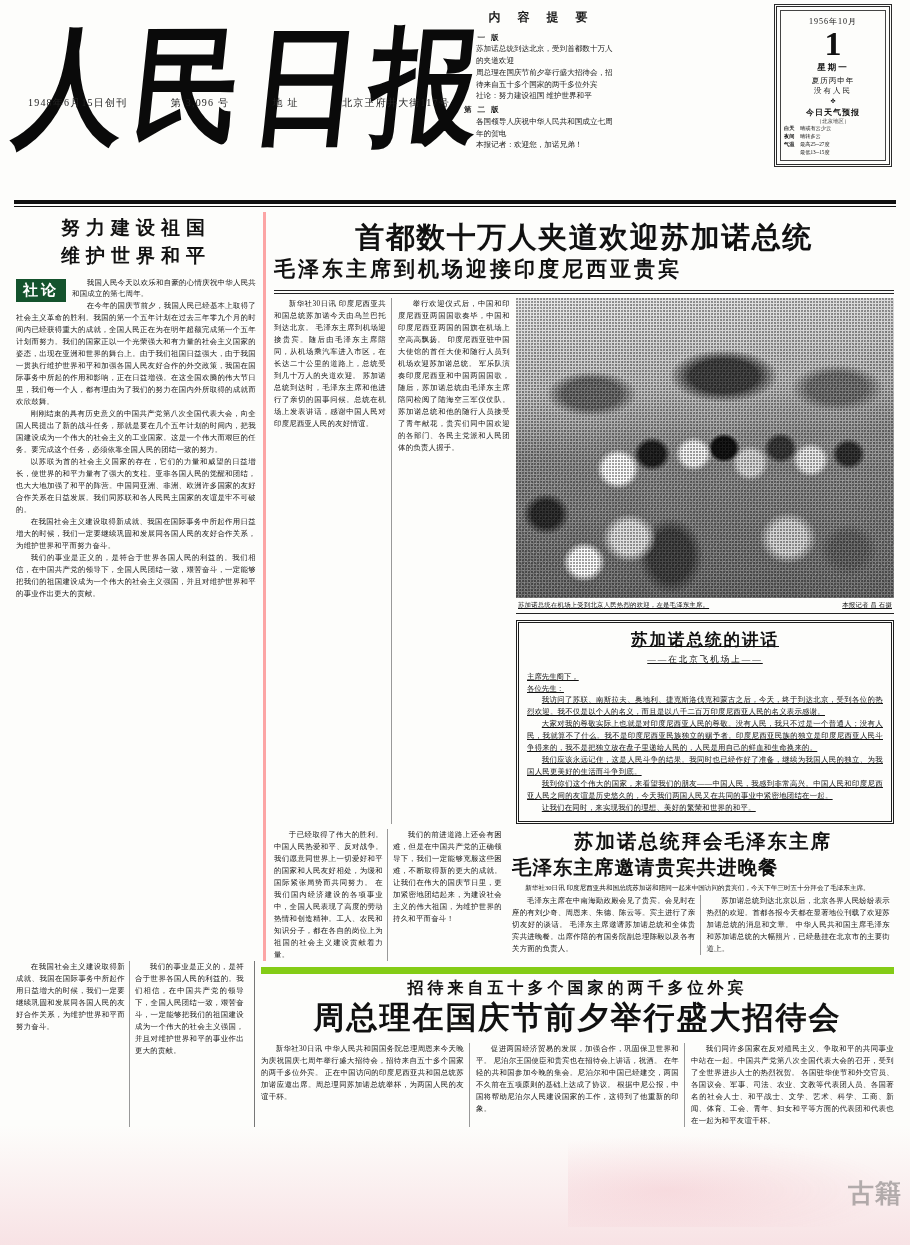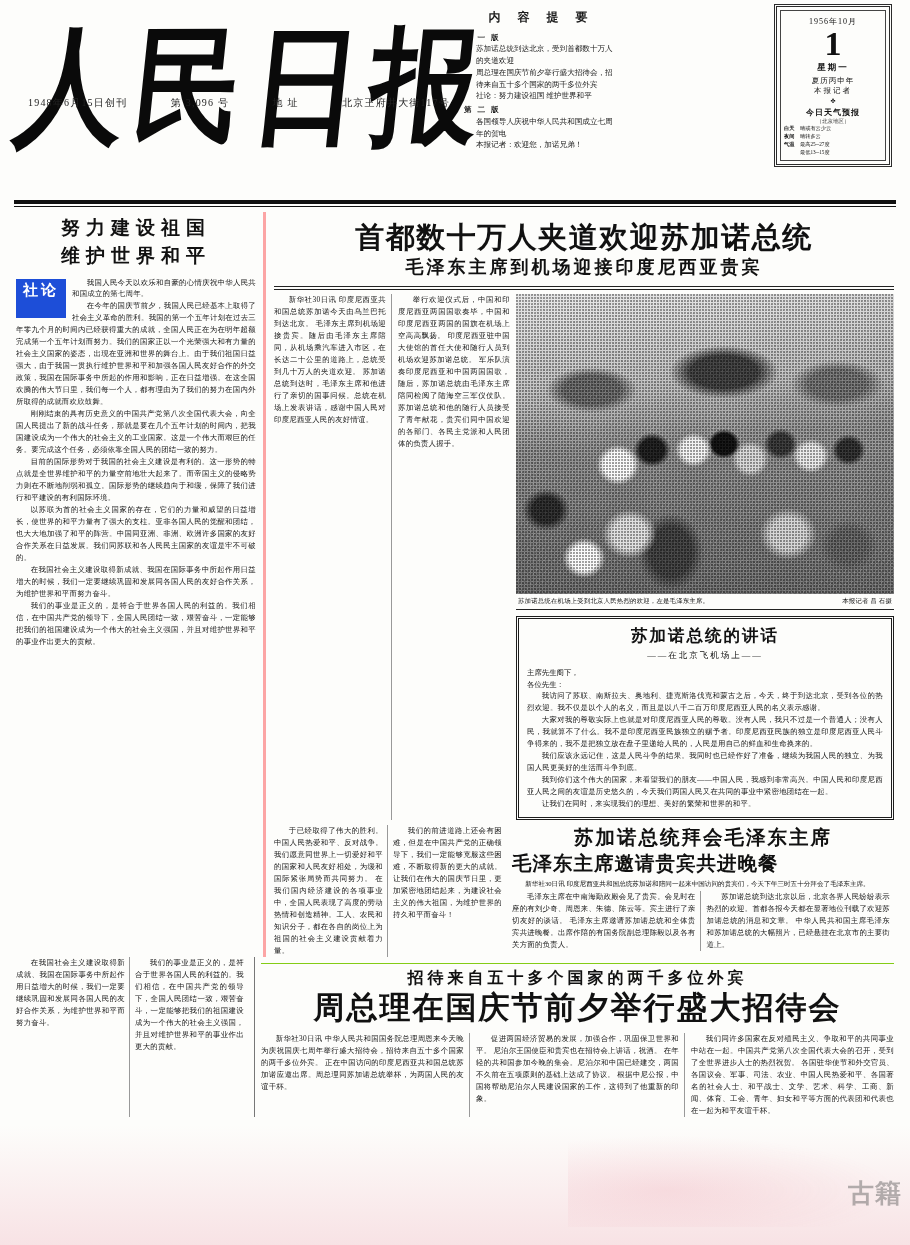--- a/index.html
+++ b/index.html
@@ -141,26 +141,26 @@
   .ed-head {
     text-align: center;
     font-size: 19px;
     font-weight: bold;
     letter-spacing: 6px;
     line-height: 1.5;
     padding: 2px 0 6px;
   }
   .ed-badge {
     display: inline-block;
-    background: #1d4ed8;
+    background: #14532d;
     color: #fff;
     font-size: 15px;
     font-weight: bold;
     letter-spacing: 3px;
-    padding: 4px 7px 20px;
+    padding: 4px 7px 4px;
     float: left;
     margin: 2px 6px 0 0;
     line-height: 1;
   }
   .bodytext {
     font-size: 7.4px;
     line-height: 1.62;
     text-align: justify;
     color: #151515;
     letter-spacing: 0.25px;
@@ -170,33 +170,33 @@
   
   .headline-main {
     text-align: center;
     font-size: 29px;
     font-weight: bold;
     letter-spacing: 1.5px;
     padding: 8px 0 1px;
     line-height: 1.18;
   }
   .headline-sub {
-    text-align: center;
-    font-size: 18px;
+    text-align: left;
+    font-size: 21px;
     font-weight: bold;
     letter-spacing: 3px;
     padding-bottom: 5px;
   }
   .hr-dbl { border-top: 1px solid #222; border-bottom: 1px solid #222; height: 2px; margin: 2px 0 4px; }
 
   .zone-a { display: flex; gap: 6px; }
   .za-cols { flex: 1 1 auto; display: flex; gap: 6px; }
   .za-col { flex: 1 1 0; border-right: 1px solid #999; padding-right: 5px; }
   .za-col:last-child { border-right: none; padding-right: 0; }
-  .photo-wrap { flex: 0 0 auto; width: 378px; }
+  .photo-wrap { flex: 0 0 auto; width: 378px; text-decoration: underline; }
   .photo {
     width: 378px;
     height: 300px;
     position: relative;
     overflow: hidden;
     background: #8f8f8f;
     filter: grayscale(1) contrast(1.18);
   }
   .photo .layer {
     position: absolute;
@@ -274,21 +274,21 @@
   .zb-left { width: 232px; flex: 0 0 auto; display: flex; gap: 5px; }
   .zb-mid { flex: 1 1 auto; }
   .mini-col { flex: 1 1 0; border-right: 1px solid #999; padding-right: 4px; }
   .mini-col:last-child { border-right: none; }
 
   .head2-l1 { font-size: 19.5px; font-weight: bold; letter-spacing: 2px; text-align: center; line-height: 1.3; }
   .head2-l2 { font-size: 19.5px; font-weight: bold; letter-spacing: 1px; text-align: left; line-height: 1.3; }
   .lead-line { font-size: 6.6px; line-height: 1.6; margin: 3px 0 2px; text-indent: 2em; }
 
   
-  .zone-c { margin-top: 6px; border-top: 1px solid #84cc16; padding-top: 4px; }
+  .zone-c { margin-top: 6px; border-top: 7px solid #84cc16; padding-top: 4px; }
   .recep-kicker {
     text-align: center;
     font-size: 16px;
     font-weight: bold;
     letter-spacing: 4px;
   }
   .recep-head {
     text-align: center;
     font-size: 31px;
     font-weight: bold;
@@ -369,21 +369,21 @@
           </div>
       </div>
     </div>
 
     <div class="datebox">
       <div class="datebox-inner">
         <div class="date-year">1956年10月</div>
         <div class="date-day">1</div>
         <div class="date-week">星期一</div>
         <div class="date-lunar">夏历丙申年</div>
-        <div class="date-lunar2">本报记者</div>
+        <div class="date-lunar2">没有人民</div>
         <div class="date-sep">✤</div>
         <div class="date-weather-title">今日天气预报</div>
         <div class="date-weather-sub">（北京地区）</div>
         <div id="wrows">
             <div class="wrow">
               <b>白天</b>
               <i>晴或有云少云</i>
             </div>
             <div class="wrow">
               <b>夜间</b>
@@ -413,21 +413,20 @@
         <div class="ed-head">
           <div>努力建设祖国</div>
           <div>维护世界和平</div>
         </div>
         <div class="bodytext">
           <span class="ed-badge">社论</span>
           <div id="ed-paras">
               <p>我国人民今天以欢乐和自豪的心情庆祝中华人民共和国成立的第七周年。</p>
               <p>在今年的国庆节前夕，我国人民已经基本上取得了社会主义革命的胜利。我国的第一个五年计划在过去三年零九个月的时间内已经获得重大的成就，全国人民正在为在明年超额完成第一个五年计划而努力。我们的国家正以一个光荣强大和有力量的社会主义国家的姿态，出现在亚洲和世界的舞台上。由于我们祖国日益强大，由于我国一贯执行维护世界和平和加强各国人民友好合作的外交政策，我国在国际事务中所起的作用和影响，正在日益增强。在这全国欢腾的伟大节日里，我们每一个人，都有理由为了我们的努力在国内外所取得的成就而欢欣鼓舞。</p>
               <p>刚刚结束的具有历史意义的中国共产党第八次全国代表大会，向全国人民提出了新的战斗任务，那就是要在几个五年计划的时间内，把我国建设成为一个伟大的社会主义的工业国家。这是一个伟大而艰巨的任务。要完成这个任务，必须依靠全国人民的团结一致的努力。</p>
-              <p>目前的国际形势对于我国的社会主义建设是有利的。这一形势的特点就是全世界维护和平的力量空前地壮大起来了。而帝国主义的侵略势力则在不断地削弱和孤立。国际形势的继续趋向于和缓，保障了我们进行和平建设的有利国际环境。</p>
               <p>以苏联为首的社会主义国家的存在，它们的力量和威望的日益增长，使世界的和平力量有了强大的支柱。亚非各国人民的觉醒和团结，也大大地加强了和平的阵营。中国同亚洲、非洲、欧洲许多国家的友好合作关系在日益发展。我们同苏联和各人民民主国家的友谊是牢不可破的。</p>
               <p>在我国社会主义建设取得新成就、我国在国际事务中所起作用日益增大的时候，我们一定要继续巩固和发展同各国人民的友好合作关系，为维护世界和平而努力奋斗。</p>
               <p>我们的事业是正义的，是符合于世界各国人民的利益的。我们相信，在中国共产党的领导下，全国人民团结一致，艰苦奋斗，一定能够把我们的祖国建设成为一个伟大的社会主义强国，并且对维护世界和平的事业作出更大的贡献。</p>
             </div>
         </div>
       </div>
 
       <div class="col-right">
 
         <div class="headline-main">首都数十万人夹道欢迎苏加诺总统</div>
@@ -529,21 +528,21 @@
 正在中国访问的印度尼西亚共和国总统苏加诺应邀出席。周总理同苏加诺总统举杯，为两国人民的友谊干杯。</p>
             </div>
             <div class="zc-col bodytext">
               <p>促进两国经济贸易的发展，加强合作，巩固保卫世界和平。
 尼泊尔王国使臣和贵宾也在招待会上讲话，祝酒。
 在年轻的共和国参加今晚的集会。尼泊尔和中国已经建交，两国不久前在五项原则的基础上达成了协议。
 根据中尼公报，中国将帮助尼泊尔人民建设国家的工作，这得到了他重新的印象。</p>
             </div>
             <div class="zc-col bodytext">
               <p>我们同许多国家在反对殖民主义、争取和平的共同事业中站在一起。中国共产党第八次全国代表大会的召开，受到了全世界进步人士的热烈祝贺。
-各国驻华使节和外交官员、各国议会、军事、司法、农业、中国人民热爱和平、各国著名的社会人士、和平战士、文学、艺术、科学、工商、新闻、体育、工会、青年、妇女和平等方面的代表团和代表也在一起为和平友谊干杯。</p>
+各国驻华使节和外交官员、各国议会、军事、司法、农业、文教等代表团人员、各国著名的社会人士、和平战士、文学、艺术、科学、工商、新闻、体育、工会、青年、妇女和平等方面的代表团和代表也在一起为和平友谊干杯。</p>
             </div>
           </div>
         </div>
       </div>
     </div>
 
   </div>
 
   <div class="tint-bottom"></div>
   <div class="watermark">

